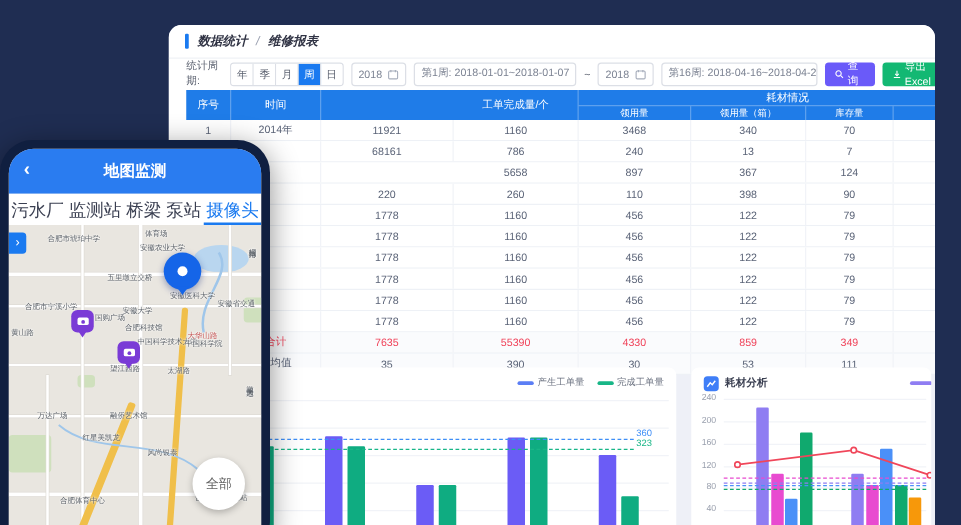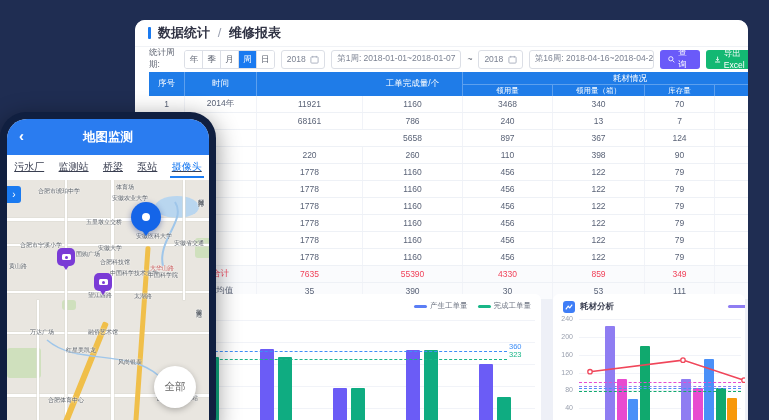--- a/index.html
+++ b/index.html
@@ -5,21 +5,21 @@
   html,body{margin:0;padding:0;background:#0e1830;}
   #stage{position:relative;width:769px;height:420px;overflow:hidden;background:#1f2d52;
          font-family:"Liberation Sans","DejaVu Sans",sans-serif;}
   
   .dashboard{position:absolute;left:135px;top:20px;width:613px;height:420px;
              background:#eef0f7;border-radius:10px;overflow:hidden;z-index:1;}
   .top-white{position:absolute;left:0;top:0;width:100%;height:272px;background:#fff;}
   .breadcrumb-row{position:absolute;left:0;top:0;width:100%;height:26px;
                   border-bottom:1px solid #f0f2f6;display:flex;align-items:center;}
   .bc-bar{width:3px;height:12px;background:#1a7af0;margin:0 7px 0 13px;border-radius:1px;}
-  .breadcrumb{font-size:13px;font-weight:bold;color:#303344;}
+  .breadcrumb{font-size:10px;font-weight:bold;color:#303344;font-style:italic;}
   .breadcrumb .sep{color:#9aa0b0;font-weight:normal;margin:0 4px;}
   
   .filter-row{position:absolute;left:0;top:27px;width:100%;height:24px;display:flex;
               align-items:center;padding-left:14px;font-size:8.5px;color:#5c6270;gap:6px;}
   .seg{display:flex;border:1px solid #dcdfe6;border-radius:3px;overflow:hidden;height:17px;}
   .seg-item{width:21px;line-height:17px;text-align:center;color:#5c6270;cursor:pointer;
             border-right:1px solid #dcdfe6;background:#fff;}
   .seg-item:last-child{border-right:none;}
   .seg-item.active{background:#1a7af0;color:#fff;}
   .box{display:flex;align-items:center;justify-content:space-between;height:17px;
@@ -67,21 +67,21 @@
   
   .phone{position:absolute;left:0;top:112px;width:216px;height:330px;background:#101f40;
          border-radius:26px;z-index:5;box-shadow:0 6px 24px rgba(0,0,0,.45);}
   .screen{position:absolute;left:7px;right:7px;top:7px;bottom:0;border-radius:20px 20px 0 0;
           overflow:hidden;background:#e9e6e0;}
   .p-header{position:absolute;left:0;top:0;width:100%;height:36px;background:#2a7cf0;
             display:flex;align-items:center;justify-content:center;}
   .p-title{color:#fff;font-size:12.5px;font-weight:bold;}
   .p-back{position:absolute;left:12px;top:8px;color:#fff;font-size:15px;font-weight:bold;cursor:pointer;}
   .p-tabs{position:absolute;left:0;top:36px;width:100%;height:25px;background:#fff;display:flex;
-          align-items:flex-start;justify-content:space-around;font-size:10px;color:#3a3f51;text-decoration:underline;}
+          align-items:flex-end;justify-content:space-around;font-size:14px;color:#3a3f51;}
   .p-tab{position:relative;padding:0 2px;line-height:23px;cursor:pointer;}
   .p-tab.active{color:#1a7af0;}
   .p-tab.active:after{content:"";position:absolute;left:0;right:0;bottom:0;height:2px;background:#1a7af0;}
   .p-map{position:absolute;left:0;top:61px;right:0;bottom:0;background:#e9e6e0;overflow:hidden;}
   .road{position:absolute;background:#fff;box-shadow:0 0 0 .5px #dcd9d2;}
   .road-y{position:absolute;background:#f0bf4a;border-radius:2px;}
   .park{position:absolute;background:#cfe0bd;border-radius:3px;}
   .water{position:absolute;background:#b9d6ef;border-radius:50%;}
   .map-label{position:absolute;font-size:6px;color:#5b6168;white-space:nowrap;
              text-shadow:0 0 2px #fff,0 0 2px #fff;}

